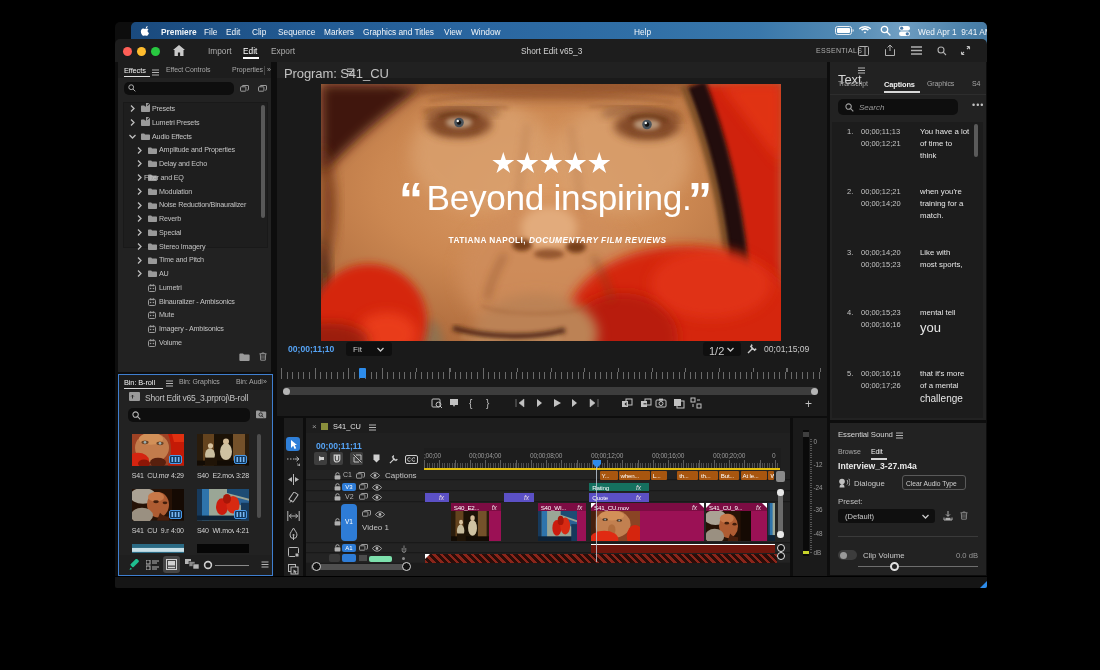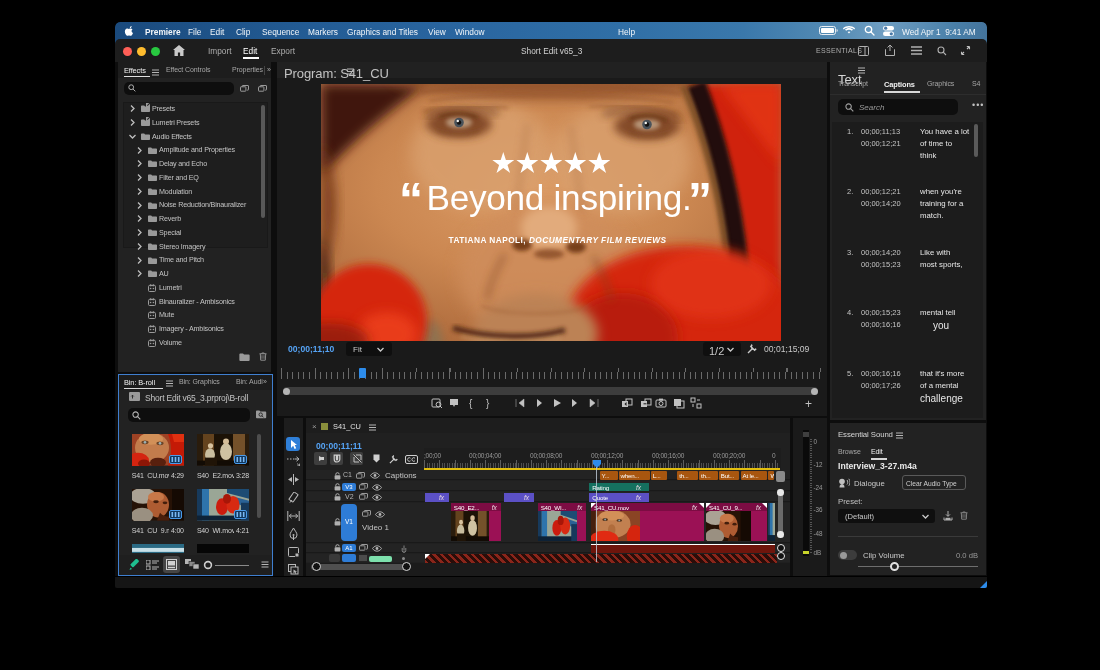--- a/index.html
+++ b/index.html
@@ -1,20 +1,20 @@
 <!DOCTYPE html>
 <html><head><meta charset="utf-8">
 <style>
 html,body{margin:0;padding:0;background:#000;width:1100px;height:670px;overflow:hidden}
 *{box-sizing:border-box}
 body{font-family:"Liberation Sans",sans-serif;-webkit-font-smoothing:antialiased}
 .ab{position:absolute}
 .tx{position:absolute;white-space:nowrap}
 .scr{position:absolute;left:115px;top:22px;width:872px;height:566px;background:#0d0d0d;border-radius:5px 5px 2px 2px;overflow:hidden}
-.menubar{position:absolute;left:0;top:0;width:872px;height:26px;border-radius:5px 5px 0 0;
+.menubar{position:absolute;left:16px;top:0;width:872px;height:26px;border-radius:5px 5px 0 0;
  background:linear-gradient(92deg,#1a4a7d 0%,#225a92 20%,#2a66a0 40%,#306fa6 58%,#3a78ab 72%,#568cb4 83%,#6f9ec2 88%,#4a80a9 96%,#44749c 100%)}
 .mtx{position:absolute;top:4.5px;font-size:8.3px;color:#f2f6fa;white-space:nowrap}
 .titlebar{position:absolute;left:0;top:17px;width:872px;height:23px;background:#1d1d1d;border-radius:5px 5px 0 0}
 .dot{position:absolute;top:25px;width:9px;height:9px;border-radius:50%}
 .ttx{position:absolute;top:24px;font-size:8.3px;color:#adadad;white-space:nowrap}
 .panel{position:absolute;background:#222222}
 .tab{position:absolute;font-size:7px;color:#a6a6a6;white-space:nowrap;letter-spacing:-0.1px}
 .tabon{color:#f0f0f0}
 .sbox{position:absolute;background:#0e0e0e;border-radius:5px}
 .row{position:absolute;font-size:7.2px;color:#c4c4c4;white-space:nowrap;letter-spacing:-0.2px}
@@ -159,21 +159,21 @@
       <svg class="ab" style="left:30px;top:98.3px" width="9" height="7" viewBox="0 0 9 7">
         <path d="M0 1.2C0 .7.3.4.8.4h2.4l.9 1h4.1c.5 0 .8.3.8.8v4c0 .5-.3.8-.8.8H.8c-.5 0-.8-.3-.8-.8z" fill="#9a9a9a"></path>
       </svg>
       <div class="row" style="left:41px;top:97.0px">Delay and Echo</div>
       <svg class="ab" style="left:19px;top:112.05px" width="5" height="7" viewBox="0 0 5 7">
         <path d="M1 0.5 4 3.5 1 6.5" stroke="#bdbdbd" stroke-width="1.3" fill="none"></path>
       </svg>
       <svg class="ab" style="left:30px;top:112.05px" width="9" height="7" viewBox="0 0 9 7">
         <path d="M0 1.2C0 .7.3.4.8.4h2.4l.9 1h4.1c.5 0 .8.3.8.8v4c0 .5-.3.8-.8.8H.8c-.5 0-.8-.3-.8-.8z" fill="#9a9a9a"></path>
       </svg>
-      <div class="row" style="left:41px;top:110.8px">Filter and EQ</div>
+      <div class="row" style="left:26px;top:110.8px">Filter and EQ</div>
       <svg class="ab" style="left:19px;top:125.80000000000001px" width="5" height="7" viewBox="0 0 5 7">
         <path d="M1 0.5 4 3.5 1 6.5" stroke="#bdbdbd" stroke-width="1.3" fill="none"></path>
       </svg>
       <svg class="ab" style="left:30px;top:125.80000000000001px" width="9" height="7" viewBox="0 0 9 7">
         <path d="M0 1.2C0 .7.3.4.8.4h2.4l.9 1h4.1c.5 0 .8.3.8.8v4c0 .5-.3.8-.8.8H.8c-.5 0-.8-.3-.8-.8z" fill="#9a9a9a"></path>
       </svg>
       <div class="row" style="left:41px;top:124.5px">Modulation</div>
       <svg class="ab" style="left:19px;top:139.55px" width="5" height="7" viewBox="0 0 5 7">
         <path d="M1 0.5 4 3.5 1 6.5" stroke="#bdbdbd" stroke-width="1.3" fill="none"></path>
       </svg>
@@ -604,21 +604,21 @@
       <div class="tx" style="left:90px;top:149.2px;font-size:7.8px;color:#e6e6e6">match.</div>
       <div class="tx" style="left:17px;top:185.5px;font-size:7.5px;color:#c5c5c5">3.</div>
       <div class="tx" style="left:31px;top:185.5px;font-size:7.5px;color:#c5c5c5">00;00;14;20</div>
       <div class="tx" style="left:31px;top:197.6px;font-size:7.5px;color:#c5c5c5">00;00;15;23</div>
       <div class="tx" style="left:90px;top:185.5px;font-size:7.8px;color:#e6e6e6">Like with</div>
       <div class="tx" style="left:90px;top:197.6px;font-size:7.8px;color:#e6e6e6">most sports,</div>
       <div class="tx" style="left:17px;top:246px;font-size:7.5px;color:#c5c5c5">4.</div>
       <div class="tx" style="left:31px;top:246px;font-size:7.5px;color:#c5c5c5">00;00;15;23</div>
       <div class="tx" style="left:31px;top:258.1px;font-size:7.5px;color:#c5c5c5">00;00;16;16</div>
       <div class="tx" style="left:90px;top:246.0px;font-size:7.8px;color:#e6e6e6">mental tell</div>
-      <div class="tx" style="left:103px;top:258.1px;font-size:10px;color:#e6e6e6">you</div>
+      <div class="tx" style="left:90px;top:258.1px;font-size:13px;color:#e6e6e6">you</div>
       <div class="tx" style="left:17px;top:306.5px;font-size:7.5px;color:#c5c5c5">5.</div>
       <div class="tx" style="left:31px;top:306.5px;font-size:7.5px;color:#c5c5c5">00;00;16;16</div>
       <div class="tx" style="left:31px;top:318.6px;font-size:7.5px;color:#c5c5c5">00;00;17;26</div>
       <div class="tx" style="left:90px;top:306.5px;font-size:7.8px;color:#e6e6e6">that it's more</div>
       <div class="tx" style="left:90px;top:318.6px;font-size:7.8px;color:#e6e6e6">of a mental</div>
       <div class="tx" style="left:90px;top:330.7px;font-size:10px;color:#e6e6e6">challenge</div>
       <div class="ab" style="left:144px;top:62px;width:4px;height:33px;background:#5a5a5a;border-radius:2px"></div>
     </div>
     <div class="panel" style="left:715px;top:401px;width:156px;height:152px">
       <div class="tab tabon" style="left:8px;top:7px;color:#d6d6d6;font-size:7.8px">Essential Sound</div>

